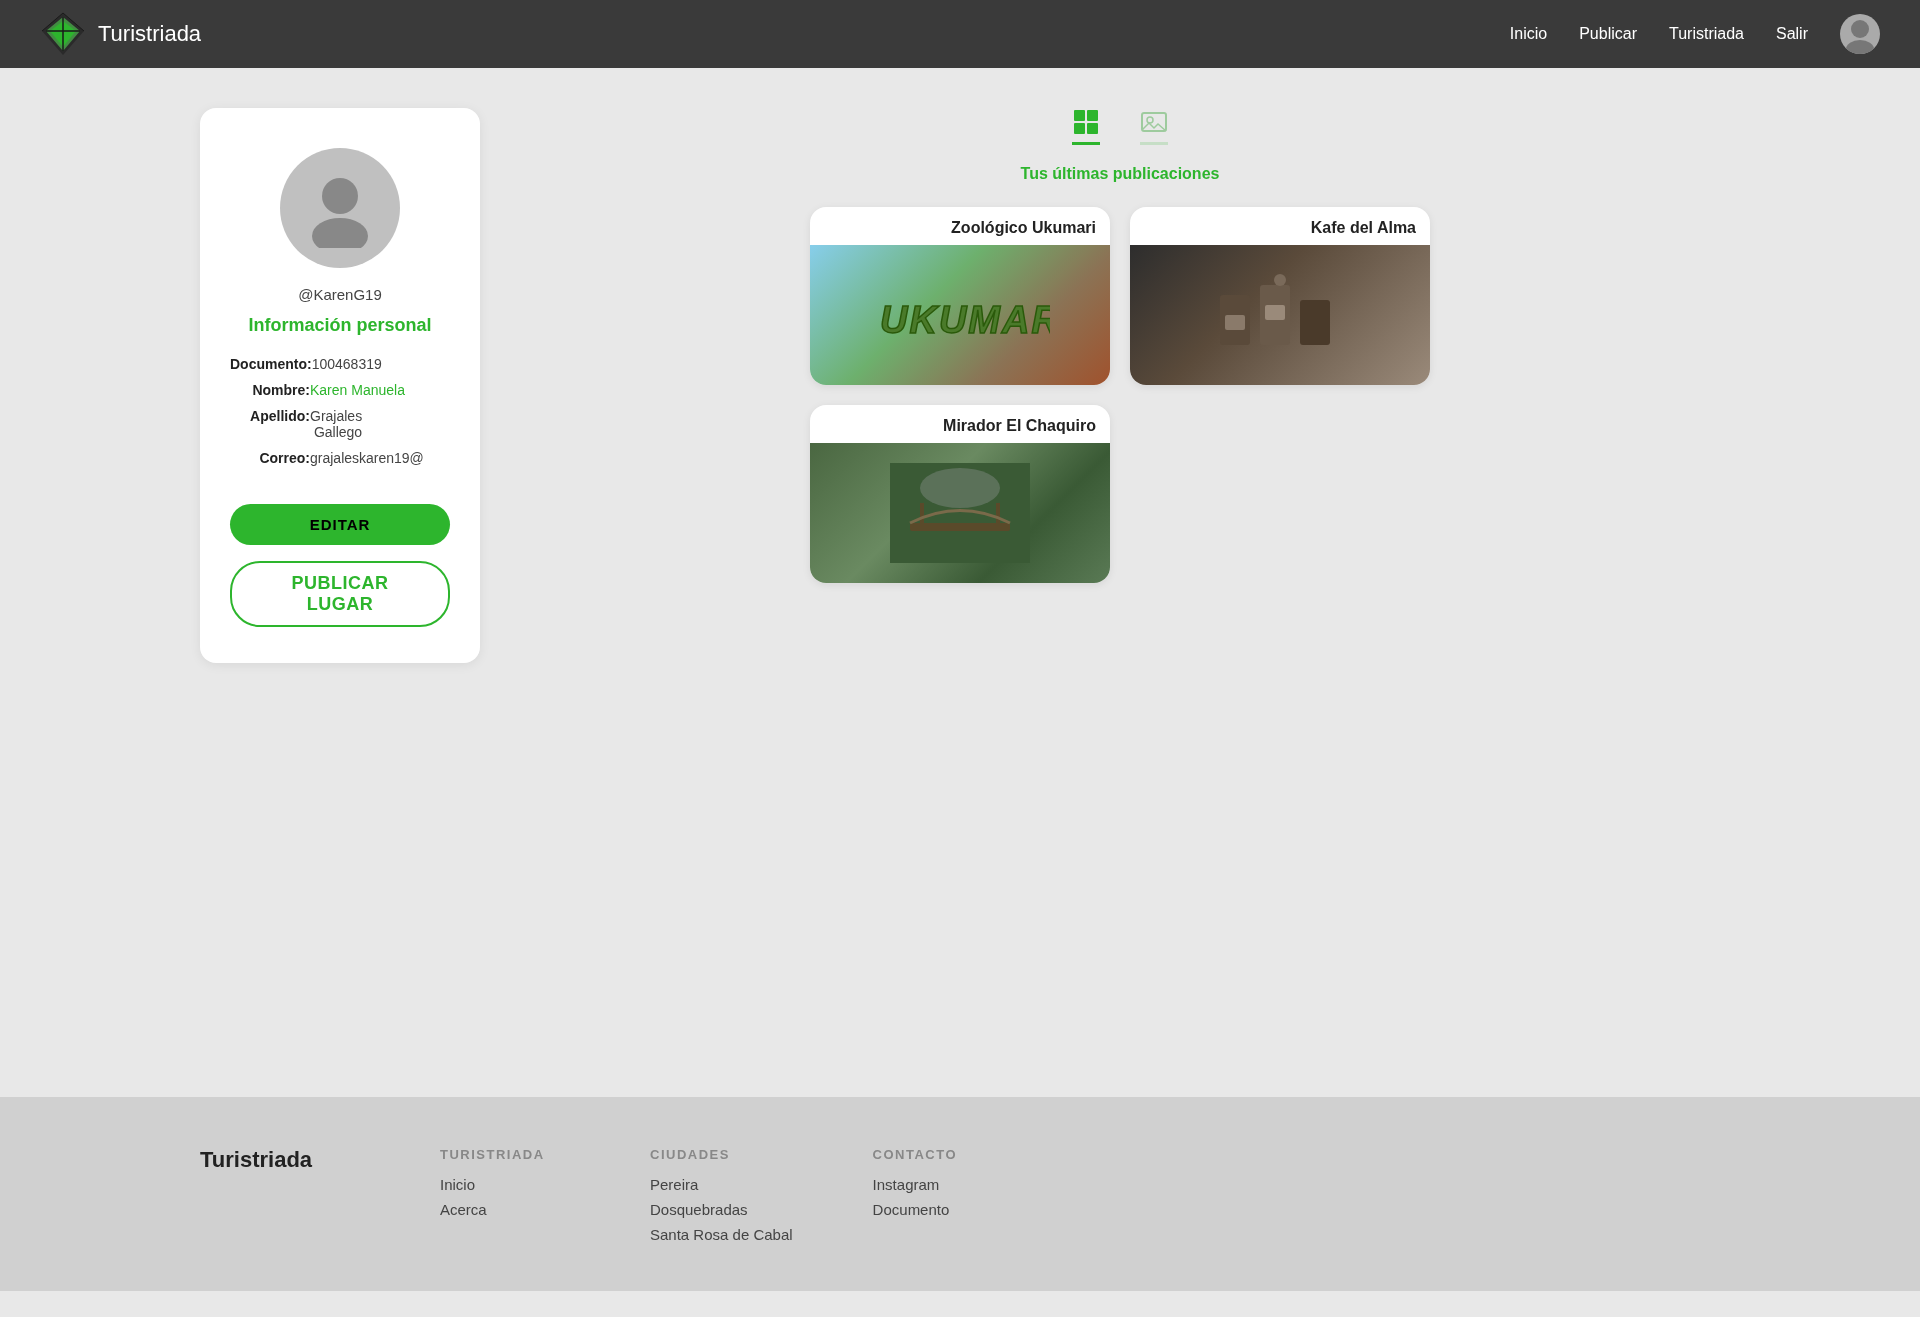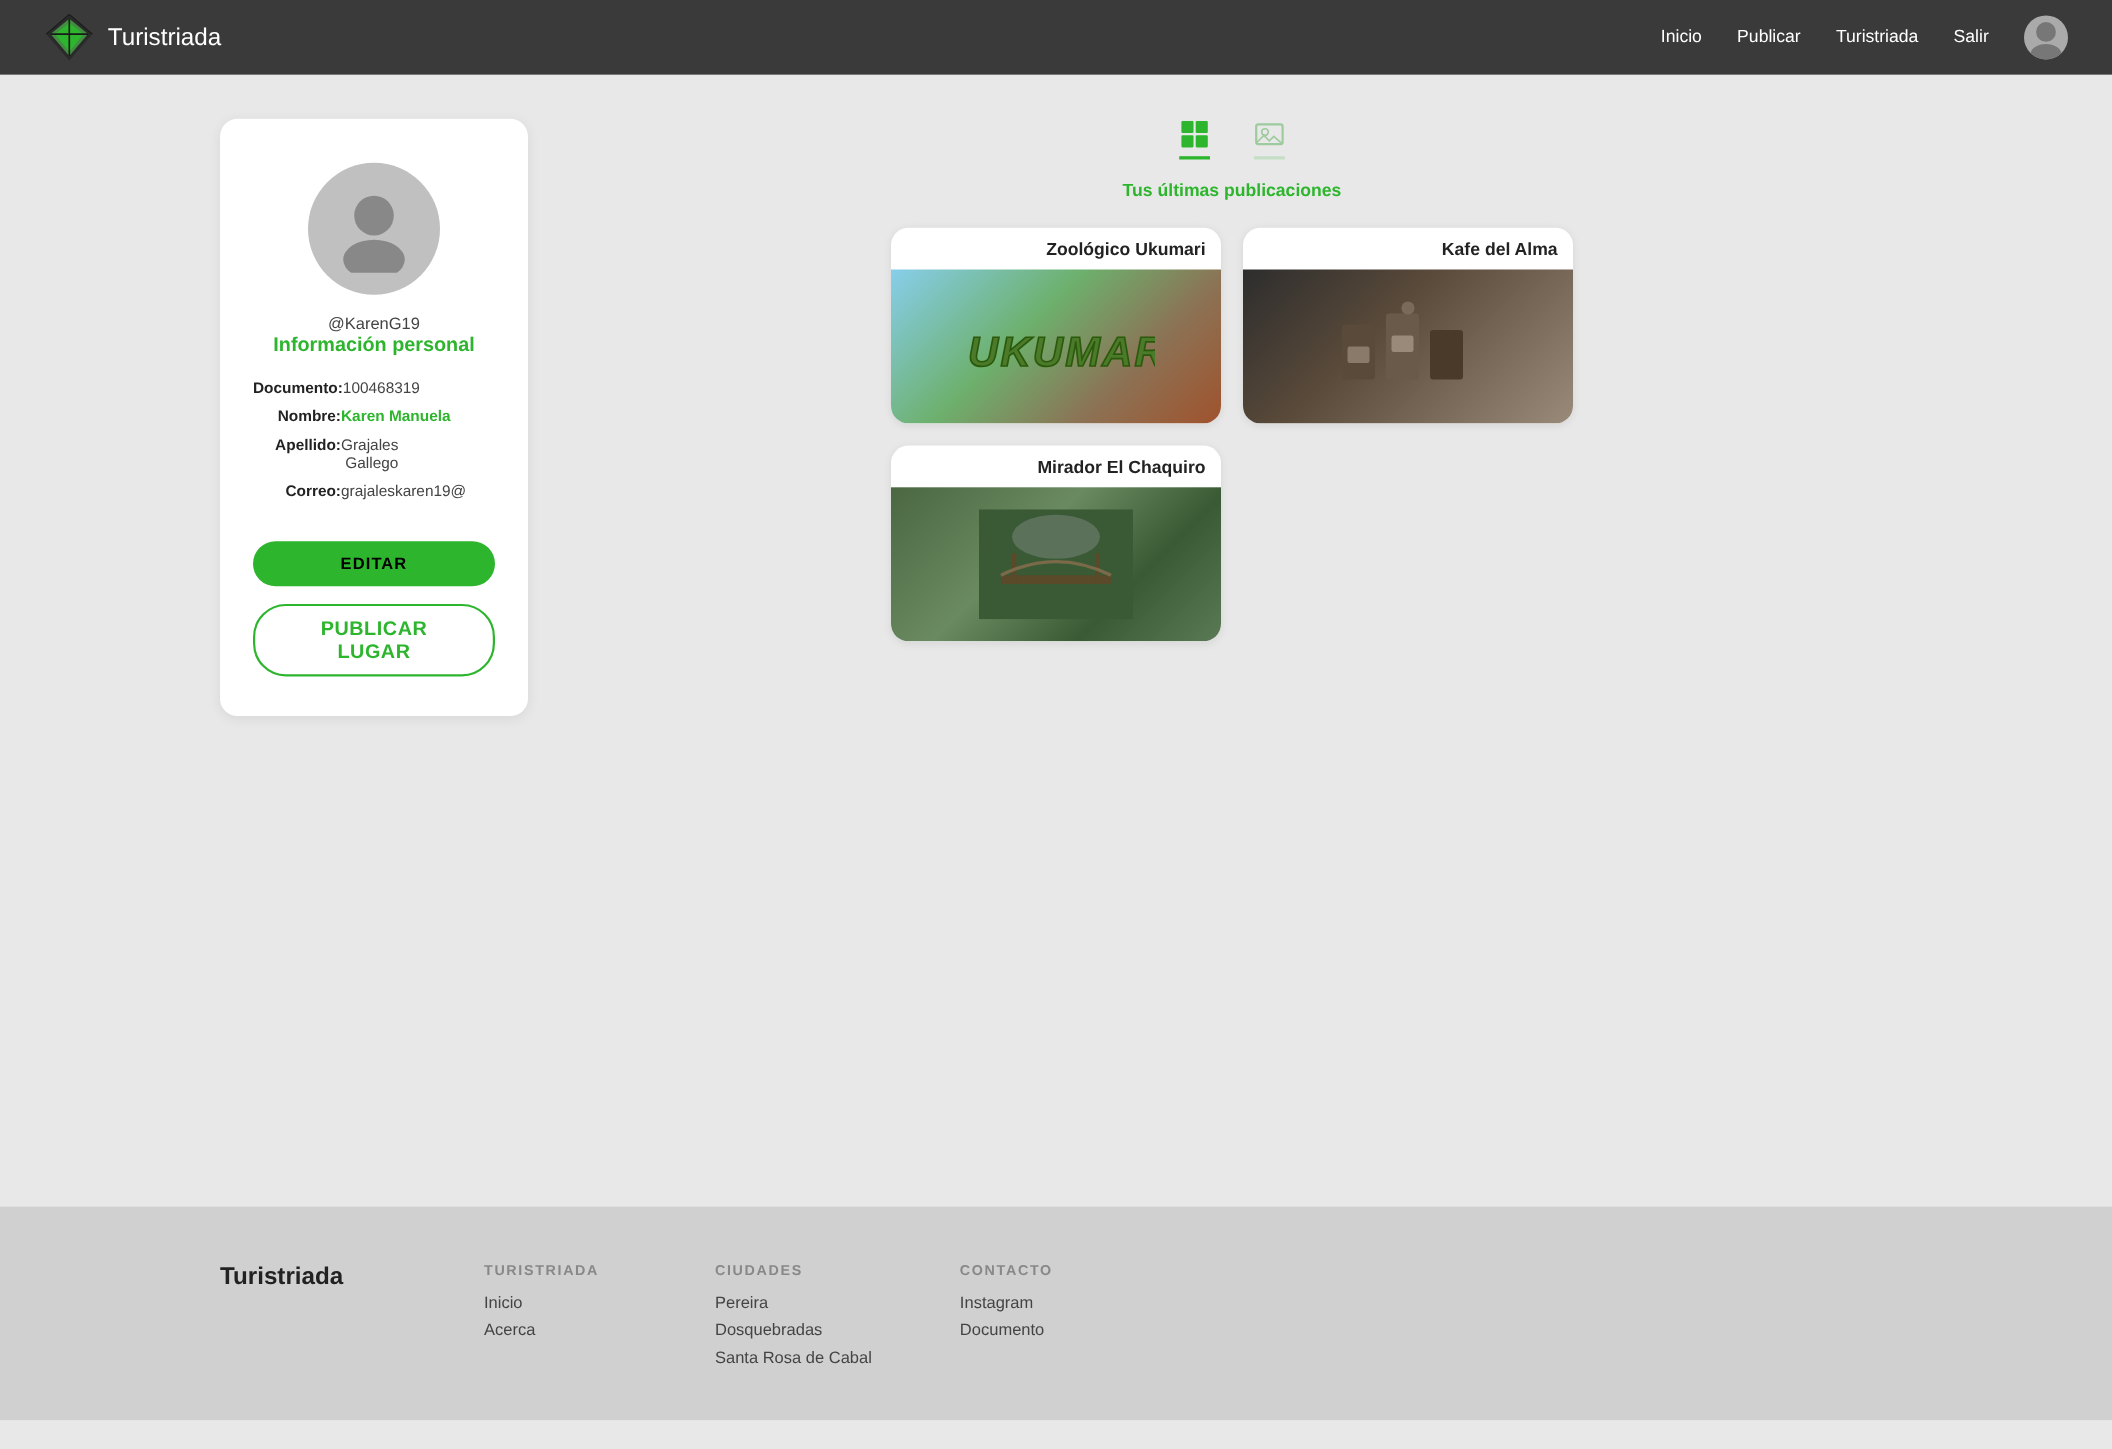--- a/index.html
+++ b/index.html
@@ -83,21 +83,21 @@
       margin-bottom: 18px;
     }
     .avatar-circle svg {
       width: 80px;
       height: 80px;
       fill: #888;
     }
     .username {
       color: #444;
       font-size: 15px;
-      margin-bottom: 0;
+      margin-bottom: 12px;
     }
     .info-title {
       color: #2db52d;
       font-size: 18px;
       font-weight: 700;
       margin-bottom: 20px;
     }
     .info-table {
       width: 100%;
       font-size: 14px;
@@ -111,21 +111,20 @@
     }
     .info-label {
       font-weight: 700;
       color: #222;
       min-width: 80px;
       white-space: nowrap;
     }
     .info-value {
       color: #2db52d;
       word-break: break-all;
-      font-weight: bold;
     }
     .info-value-dark {
       color: #444;
     }
     .btn-edit {
       background: #2db52d;
       color: #000000;
       border: none;
       border-radius: 30px;
       padding: 12px 60px;

